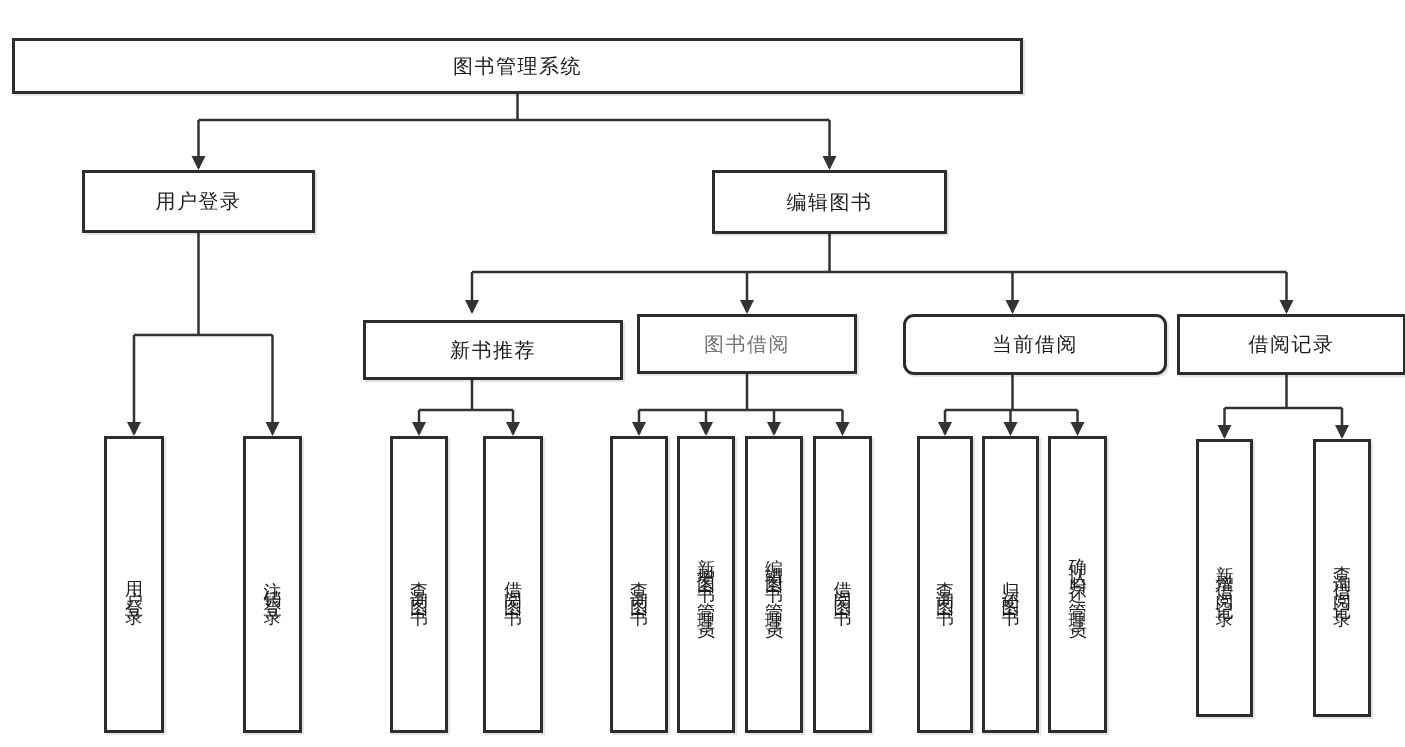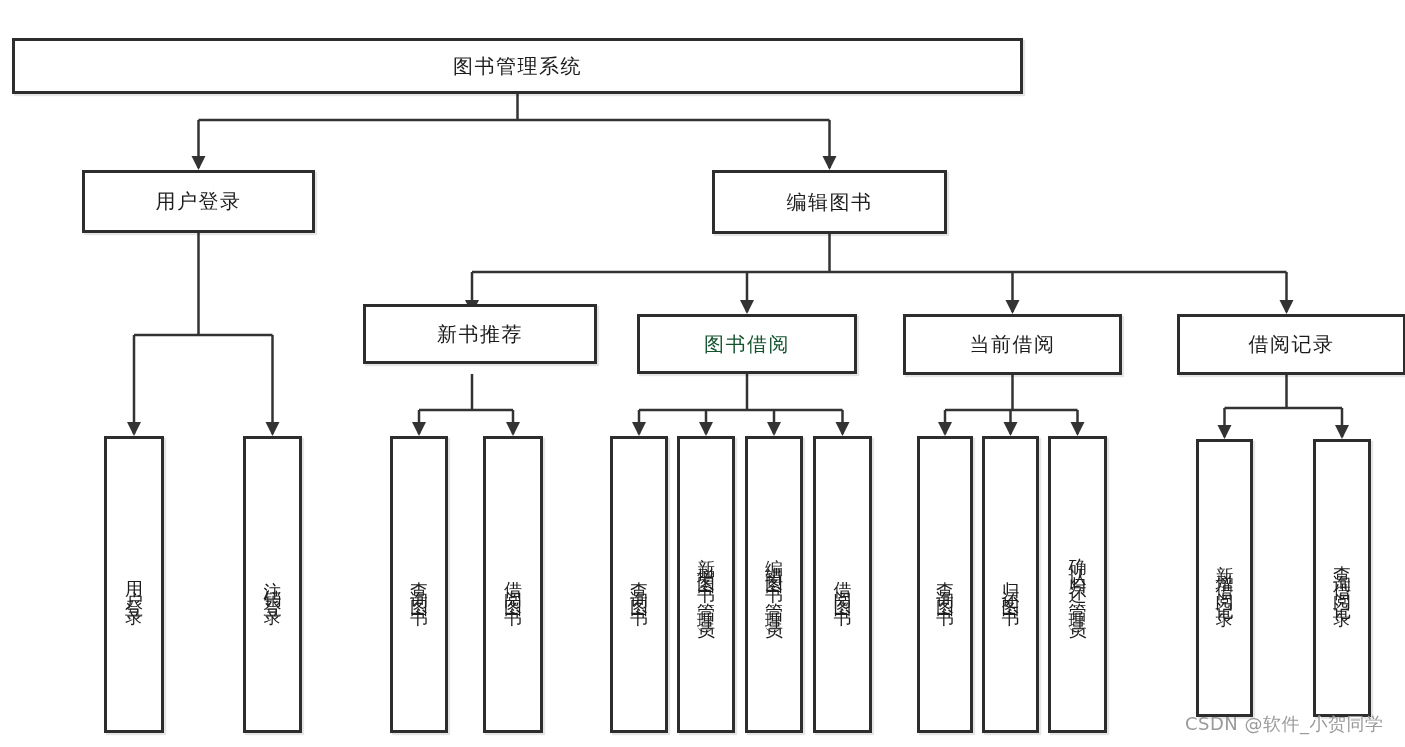--- a/index.html
+++ b/index.html
@@ -73,27 +73,27 @@
   <div id="nodes">
       <div class="node h" style="left: 12px; top: 13px; width: 1011px; height: 56px; border-color: rgb(45, 45, 45); margin-top: 25px;">
         <span class="lbl" style="color: rgb(28, 28, 28);">图书管理系统</span>
       </div>
       <div class="node h" style="left: 82px; top: 170px; width: 233px; height: 63px; border-color: rgb(45, 45, 45);">
         <span class="lbl" style="color: rgb(28, 28, 28);">用户登录</span>
       </div>
       <div class="node h" style="left: 712px; top: 170px; width: 235px; height: 64px; border-color: rgb(45, 45, 45);">
         <span class="lbl" style="color: rgb(28, 28, 28);">编辑图书</span>
       </div>
-      <div class="node h" style="left: 363px; top: 304px; width: 234px; height: 60px; border-color: rgb(45, 45, 45);">
+      <div class="node h" style="left: 363px; top: 320px; width: 260px; height: 60px; border-color: rgb(45, 45, 45);">
         <span class="lbl" style="color: rgb(28, 28, 28);">新书推荐</span>
       </div>
       <div class="node h" style="left: 637px; top: 314px; width: 220px; height: 60px; border-color: rgb(45, 45, 45);">
-        <span class="lbl" style="color: #14532d;">图书借阅</span>
+        <span class="lbl" style="color: #737373;">图书借阅</span>
       </div>
-      <div class="node h" style="left: 903px; top: 314px; width: 219px; height: 61px; border-color: rgb(45, 45, 45);">
+      <div class="node h" style="left: 903px; top: 314px; width: 264px; height: 61px; border-color: rgb(45, 45, 45); border-radius: 11px;">
         <span class="lbl" style="color: rgb(28, 28, 28);">当前借阅</span>
       </div>
       <div class="node h" style="left: 1177px; top: 314px; width: 229px; height: 61px; border-color: rgb(45, 45, 45);">
         <span class="lbl" style="color: rgb(28, 28, 28);">借阅记录</span>
       </div>
       <div class="node v" style="left: 104px; top: 436px; width: 60px; height: 297px; border-color: rgb(45, 45, 45);">
         <span class="lbl" style="color: rgb(28, 28, 28);">用户登录</span>
       </div>
       <div class="node v" style="left: 243px; top: 436px; width: 59px; height: 297px; border-color: rgb(45, 45, 45);">
         <span class="lbl" style="color: rgb(28, 28, 28);">注销登录</span>
@@ -125,14 +125,13 @@
       <div class="node v" style="left: 1048px; top: 436px; width: 59px; height: 297px; border-color: rgb(45, 45, 45);">
         <span class="lbl" style="color: rgb(28, 28, 28);">确认归还（管理员）</span>
       </div>
       <div class="node v" style="left: 1196px; top: 439px; width: 57px; height: 278px; border-color: rgb(45, 45, 45);">
         <span class="lbl" style="color: rgb(28, 28, 28);">新增借阅记录</span>
       </div>
       <div class="node v" style="left: 1313px; top: 439px; width: 58px; height: 278px; border-color: rgb(45, 45, 45);">
         <span class="lbl" style="color: rgb(28, 28, 28);">查询借阅记录</span>
       </div>
     </div>
-  <div id="watermark" style="left: 1185px; top: 712px; color: rgb(154, 154, 154);">CSDN @软件_小贺同学</div>
 </div>
 
 </body></html>

